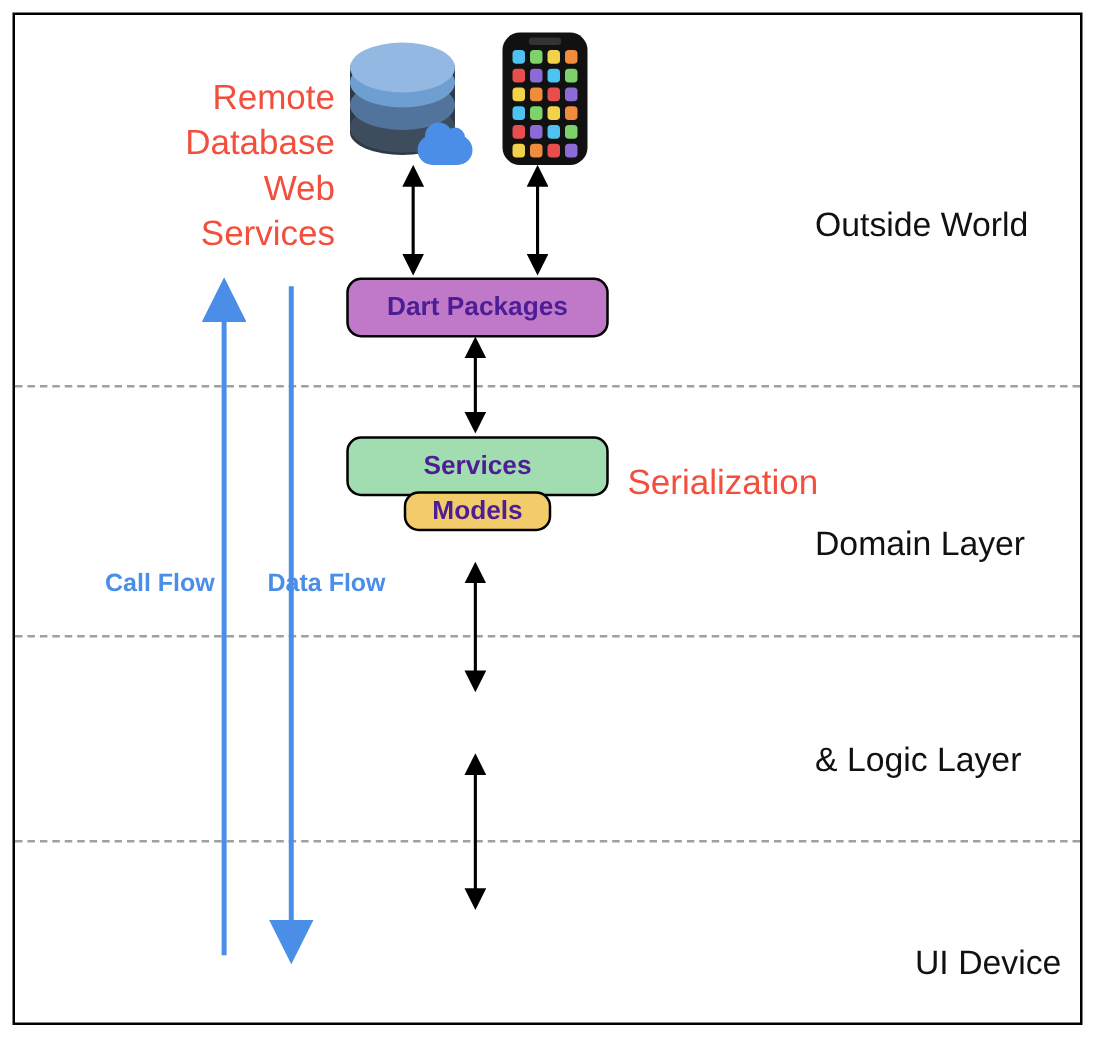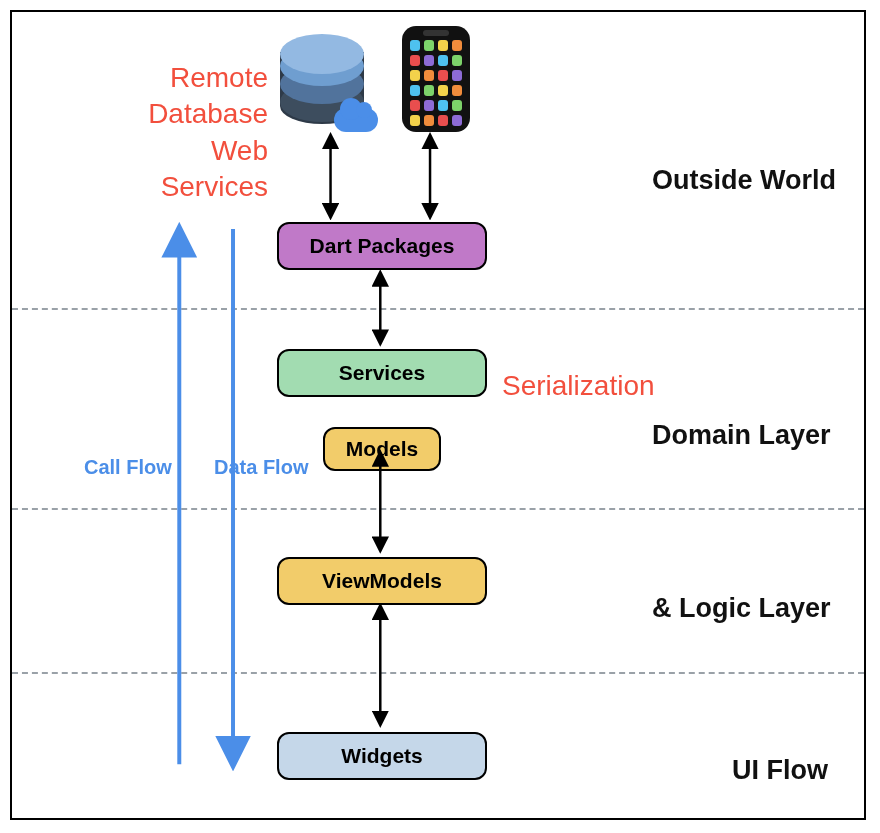--- a/index.html
+++ b/index.html
@@ -13,21 +13,21 @@
   .frame {
     position: absolute;
     left: 10px; top: 10px;
     width: 856px; height: 810px;
     border: 2px solid #000;
     box-sizing: border-box;
   }
   .layer-label {
     position: absolute;
     font-size: 27px;
-    font-weight: 700;
+    font-weight: 400;
     color: #111;
     text-align: left;
     line-height: 1.25;
   }
   .anno {
     position: absolute;
     font-size: 28px;
     color: #f24f3d;
     line-height: 1.3;
   }
@@ -36,21 +36,21 @@
     font-size: 20px;
     font-weight: 600;
     color: #4b8ee8;
   }
   .box {
     position: absolute;
     border: 2px solid #000;
     border-radius: 12px;
     font-size: 21px;
     font-weight: 700;
-    color: #000000;
+    color: #4c1d95;
     display: flex;
     align-items: center;
     justify-content: center;
     box-sizing: border-box;
   }
   .box.purple { background: #c079c8; }
   .box.green  { background: #a2dcb1; }
   .box.yellow { background: #f2cc6a; }
   .box.blue   { background: #c5d7e9; }
 
@@ -123,21 +123,21 @@
   <div class="divider" style="top:296px"></div>
   <div class="divider" style="top:496px"></div>
   <div class="divider" style="top:660px"></div>
 
   <div class="layer-label" style="left:640px; top:152px">Outside World</div>
   <div class="layer-label" style="left:640px; top:407px">Domain Layer</div>
   <div class="layer-label" style="left:640px; top:546px; width:200px">
     <br>
     <span>&amp; Logic Layer</span>
   </div>
-  <div class="layer-label" style="left:720px; top:742px">UI Flow</div>
+  <div class="layer-label" style="left:720px; top:742px">UI Device</div>
 
   <div class="anno" style="left:86px; top:48px; text-align:right; width:170px">
     <span>Remote Database</span><br>
     <span>Web Services</span>
   </div>
   <div class="anno" style="left:490px; top:356px">Serialization</div>
 
   <div class="flow-label" style="left:72px; top:444px">Call Flow</div>
   <div class="flow-label" style="left:202px; top:444px">Data Flow</div>
 
@@ -175,23 +175,21 @@
         <div style="background: rgb(125, 211, 106);"></div>
         <div style="background: rgb(243, 210, 75);"></div>
         <div style="background: rgb(240, 140, 60);"></div>
         <div style="background: rgb(233, 78, 78);"></div>
         <div style="background: rgb(141, 107, 214);"></div>
       </div>
   </div>
 
   <div class="box purple" style="left:265px; top:210px; width:210px; height:48px">Dart Packages</div>
   <div class="box green" style="left:265px; top:337px; width:210px; height:48px">Services</div>
-  <div class="box yellow" style="left:311px; top:415px; width:118px; height:44px">Models</div>
-  <div class="box yellow" style="left:265px; top:545px; width:210px; height:48px">ViewModels</div>
-  <div class="box blue" style="left:265px; top:720px; width:210px; height:48px">Widgets</div>
+  <div class="box yellow" style="left:311px; top:381px; width:118px; height:32px">Models</div>
 
   <svg class="arrows" viewBox="0 0 856 810">
     <defs>
       <marker id="ah-black" viewBox="0 0 10 10" refX="8" refY="5" markerWidth="7" markerHeight="7" orient="auto-start-reverse">
         <path d="M0,0 L10,5 L0,10 z" fill="#000"></path>
       </marker>
       <marker id="ah-blue" viewBox="0 0 10 10" refX="8" refY="5" markerWidth="9" markerHeight="9" orient="auto-start-reverse">
         <path d="M0,0 L10,5 L0,10 z" fill="#4b8ee8"></path>
       </marker>
     </defs>

